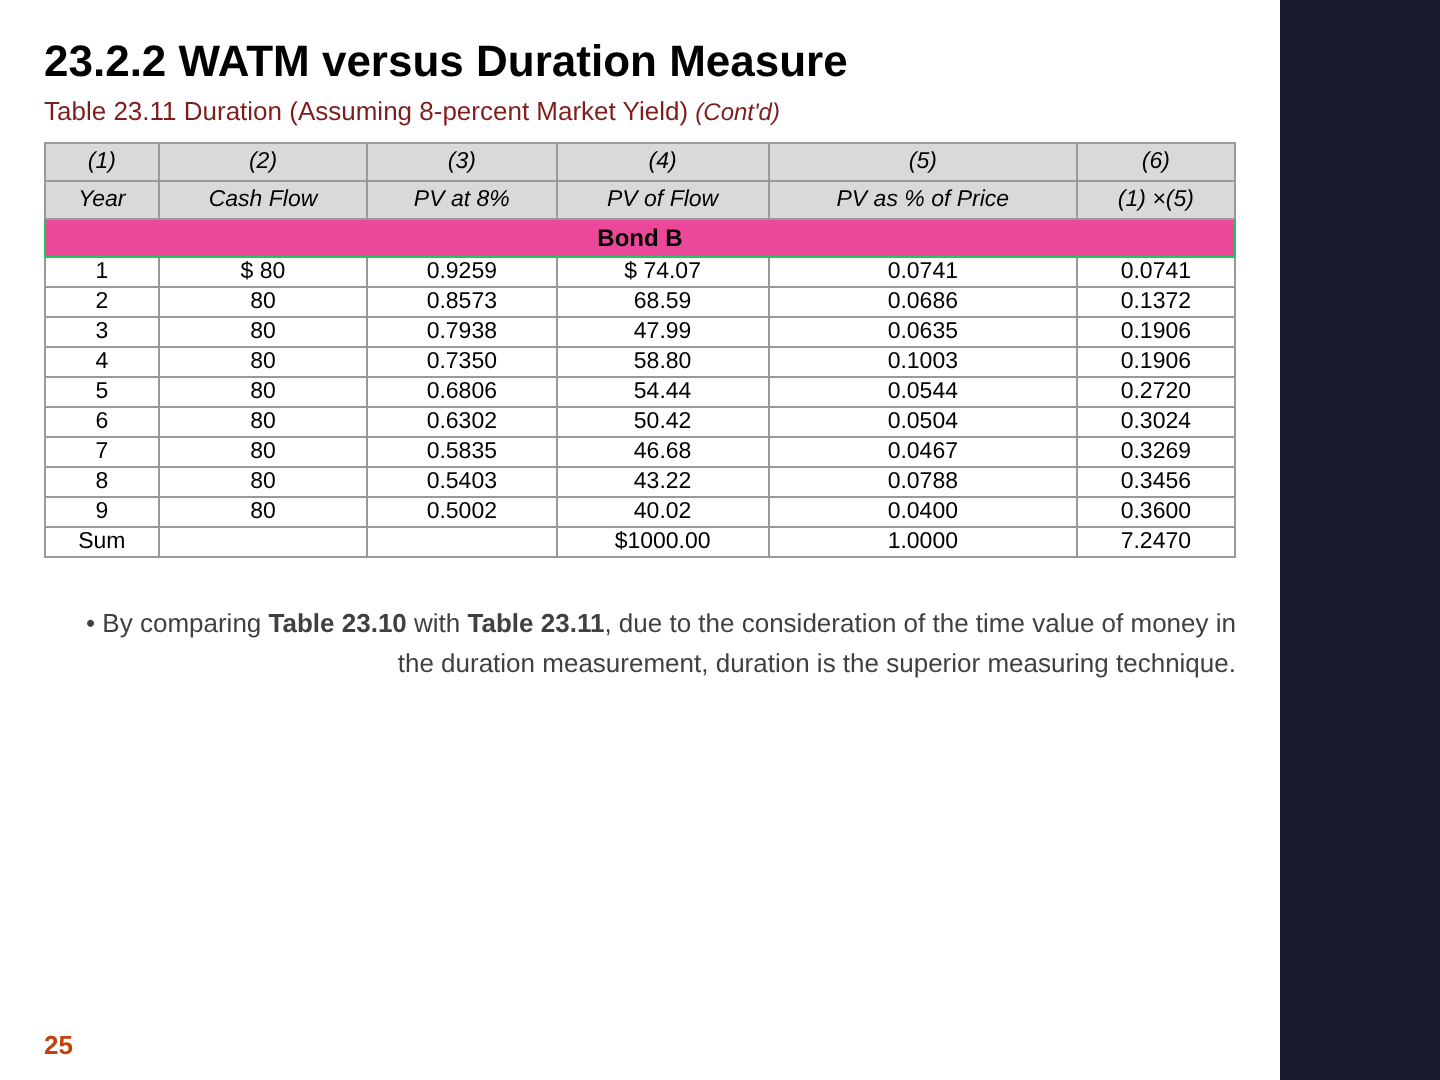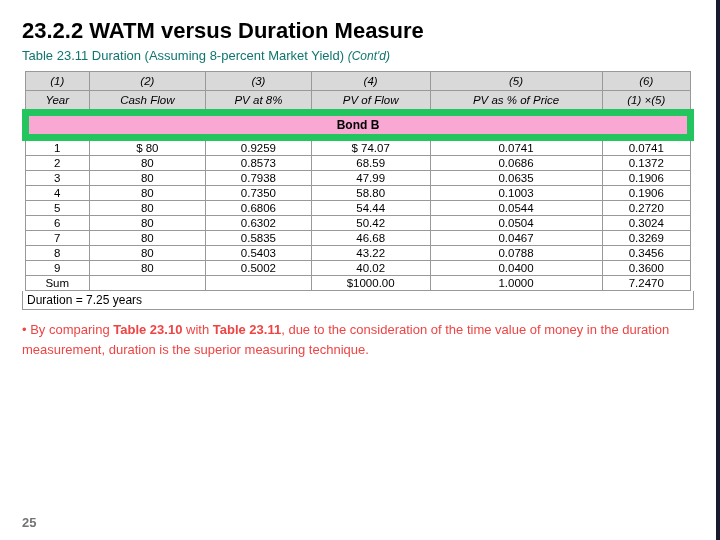--- a/index.html
+++ b/index.html
@@ -5,35 +5,35 @@
     * { margin: 0; padding: 0; box-sizing: border-box; }
     body {
       width: 720px;
       height: 540px;
       background: #1a1a2e;
       font-family: Arial, sans-serif;
       overflow: hidden;
       position: relative;
     }
     .slide {
-      width: 716px;
+      width: 640px;
       height: 540px;
       background: #fff;
       position: relative;
       padding: 18px 22px 16px 22px;
     }
     .title {
       font-size: 22px;
       font-weight: bold;
       color: #000;
       margin-bottom: 4px;
     }
     .subtitle {
       font-size: 13px;
-      color: #0f766e;
+      color: #7f1d1d;
       margin-bottom: 8px;
     }
     .subtitle .contd {
       font-style: italic;
       font-size: 12px;
     }
     table {
       border-collapse: collapse;
       width: 100%;
       font-size: 11.5px;
@@ -43,50 +43,51 @@
       background: #d9d9d9;
       padding: 3px 6px;
       text-align: center;
       font-style: italic;
       font-weight: normal;
     }
     .bond-label td {
       padding: 2px 4px;
       font-weight: bold;
       font-size: 12px;
-      border: 7px solid #22c55e;
-      background: #f9a8d4;
+      border: 1px solid #22c55e;
+      background: #ec4899;
     }
     tbody tr td {
       border: 1px solid #999;
       padding: 1px 6px;
       text-align: center;
     }
     tbody tr:last-child td {
       font-weight: normal;
     }
     .sum-row td {
       font-weight: bold;
     }
     .bullet-section {
-      margin-top: 10px;
+      margin-top: 23px;
       font-size: 13px;
-      color: #ef4444;
+      color: #404040;
       line-height: 1.5;
+      text-align: right;
     }
     .bullet-section b {
       font-weight: bold;
     }
     .page-number {
       position: absolute;
       bottom: 10px;
       left: 22px;
       font-size: 13px;
       font-weight: bold;
-      color: #737373;
+      color: #c2410c;
     }
   </style>
 </head>
 <body>
 
 <div class="slide">
   <div class="title">23.2.2 WATM versus Duration Measure</div>
   <div class="subtitle">
     <span>Table 23.11 Duration (Assuming 8-percent Market Yield)</span>
     <span class="contd">(Cont'd)</span>
@@ -191,20 +192,19 @@
           <td>Sum</td>
           <td></td>
           <td></td>
           <td>$1000.00</td>
           <td>1.0000</td>
           <td>7.2470</td>
         </tr>
       </tbody>
   </table>
 
-  <div style="font-size:12px; padding:2px 4px; border:1px solid #999; border-top:none; margin-top:0;">Duration = 7.25 years</div>
 
   <div class="bullet-section">
     <span>• By comparing </span><b>Table 23.10</b><span> with </span><b>Table 23.11</b><span>, due to the consideration of the time value of money in the duration measurement, duration is the superior measuring technique.</span>
   </div>
 
   <div class="page-number">25</div>
 </div>
 
 </body></html>

